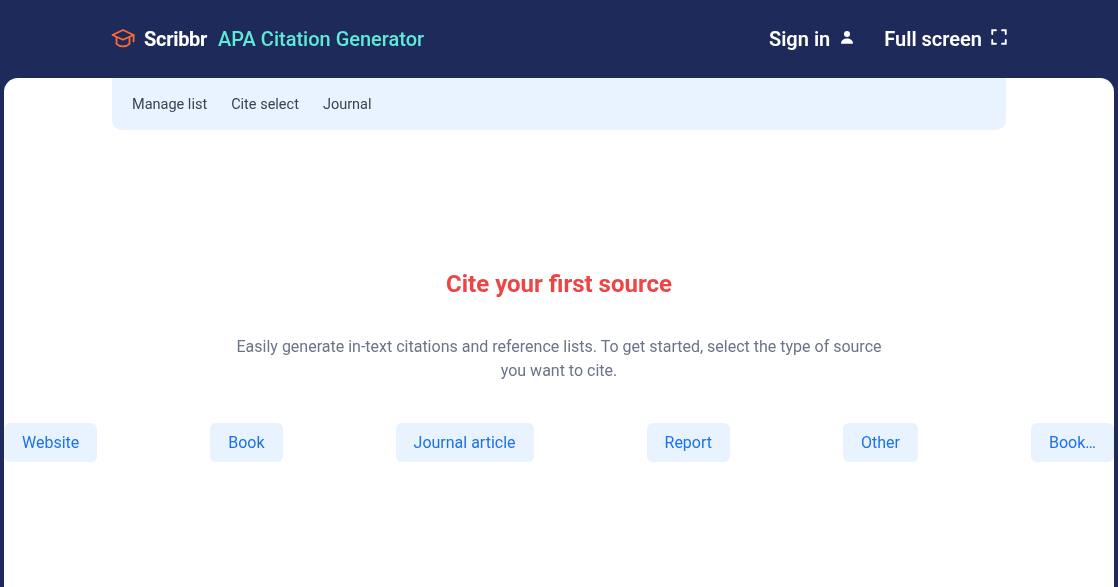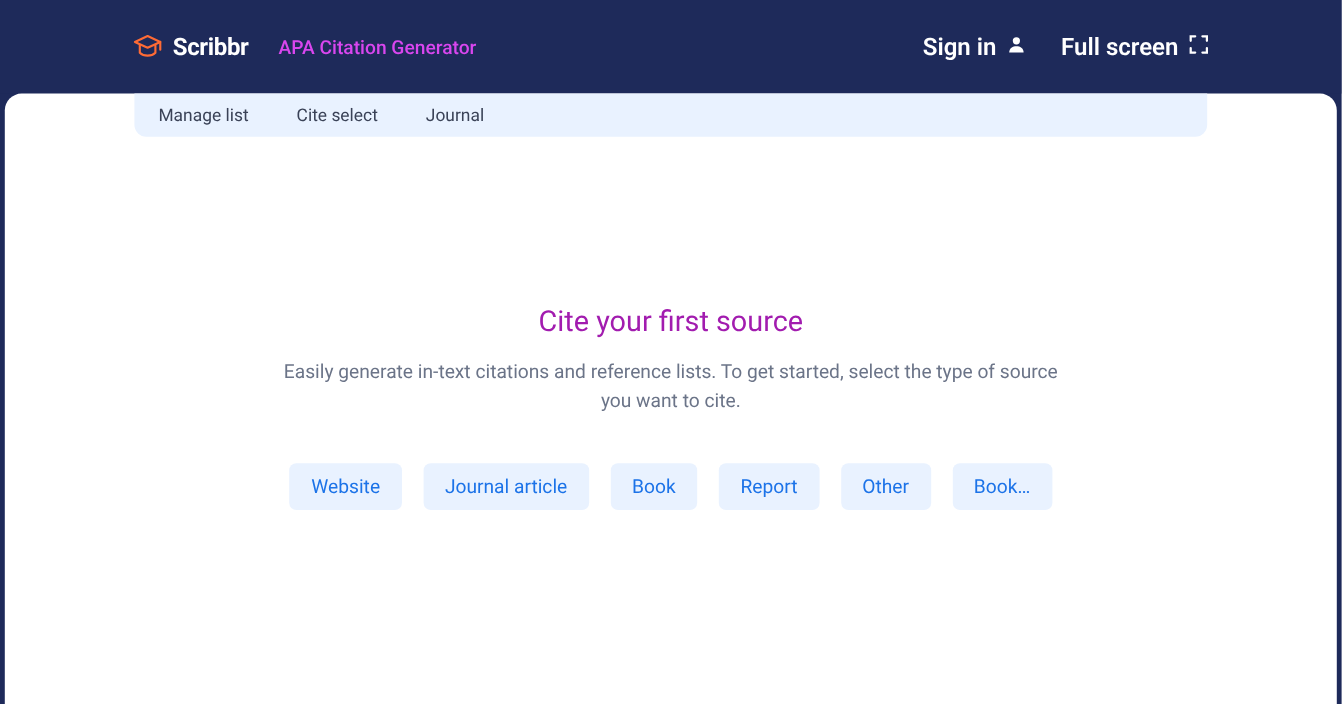--- a/index.html
+++ b/index.html
@@ -19,41 +19,41 @@
       background: #1e2a5a;
       height: 78px;
       display: flex;
       align-items: center;
       justify-content: space-between;
       padding: 0 110px;
     }
     .header-left {
       display: flex;
       align-items: center;
-      gap: 25px;
+      gap: 11px;
     }
     .logo {
       display: flex;
       align-items: center;
       gap: 8px;
     }
     .logo-icon {
       width: 26px;
       height: 26px;
       color: #ff6b35;
     }
     .logo-text {
       color: #ffffff;
       font-size: 20px;
       font-weight: 700;
       letter-spacing: -0.3px;
     }
     .app-title {
-      color: #d946ef;
-      font-size: 16px;
+      color: #5eead4;
+      font-size: 20px;
       font-weight: 500;
     }
     .header-right {
       display: flex;
       align-items: center;
       gap: 28px;
     }
     .header-action {
       display: flex;
       align-items: center;
@@ -72,51 +72,51 @@
       margin: 0 4px;
       border-radius: 14px 14px 0 0;
       height: 509px;
       position: relative;
     }
     .tabs-bar {
       background: #e9f2ff;
       margin: 0 108px;
       border-radius: 0 0 10px 10px;
       padding: 0 20px;
-      height: 36px;
+      height: 52px;
       display: flex;
       align-items: center;
-      gap: 40px;
+      gap: 24px;
     }
     .tab-item {
       color: #3a4257;
       font-size: 14.5px;
       font-weight: 400;
       cursor: pointer;
     }
     .main-area {
       padding-top: 140px;
       text-align: center;
     }
     .main-heading {
-      color: #a21caf;
+      color: #ef4444;
       font-size: 24px;
-      font-weight: 400;
-      margin-bottom: 16px;
+      font-weight: 700;
+      margin-bottom: 37px;
     }
     .main-description {
       color: #6b7488;
       font-size: 16px;
       line-height: 1.5;
       max-width: 660px;
       margin: 4px auto 40px;
     }
     .source-buttons {
       display: flex;
-      justify-content: center;
+      justify-content: space-between;
       gap: 18px;
     }
     .source-btn {
       background: #e9f2ff;
       color: #1c73e8;
       border: none;
       border-radius: 6px;
       padding: 10px 18px;
       font-size: 16px;
       font-weight: 400;
@@ -170,20 +170,20 @@
     <span class="tab-item">Manage list</span>
     <span class="tab-item">Cite select</span>
     <span class="tab-item">Journal</span>
   </div>
 
   <div class="main-area">
     <h1 class="main-heading">Cite your first source</h1>
     <p class="main-description">Easily generate in-text citations and reference lists. To get started, select the type of source you want to cite.</p>
     <div class="source-buttons">
       <button class="source-btn">Website</button>
+      <button class="source-btn">Book</button>
       <button class="source-btn">Journal article</button>
-      <button class="source-btn">Book</button>
       <button class="source-btn">Report</button>
       <button class="source-btn">Other</button>
       <button class="source-btn">Book…</button>
     </div>
   </div>
 </div>
 
 </body></html>

